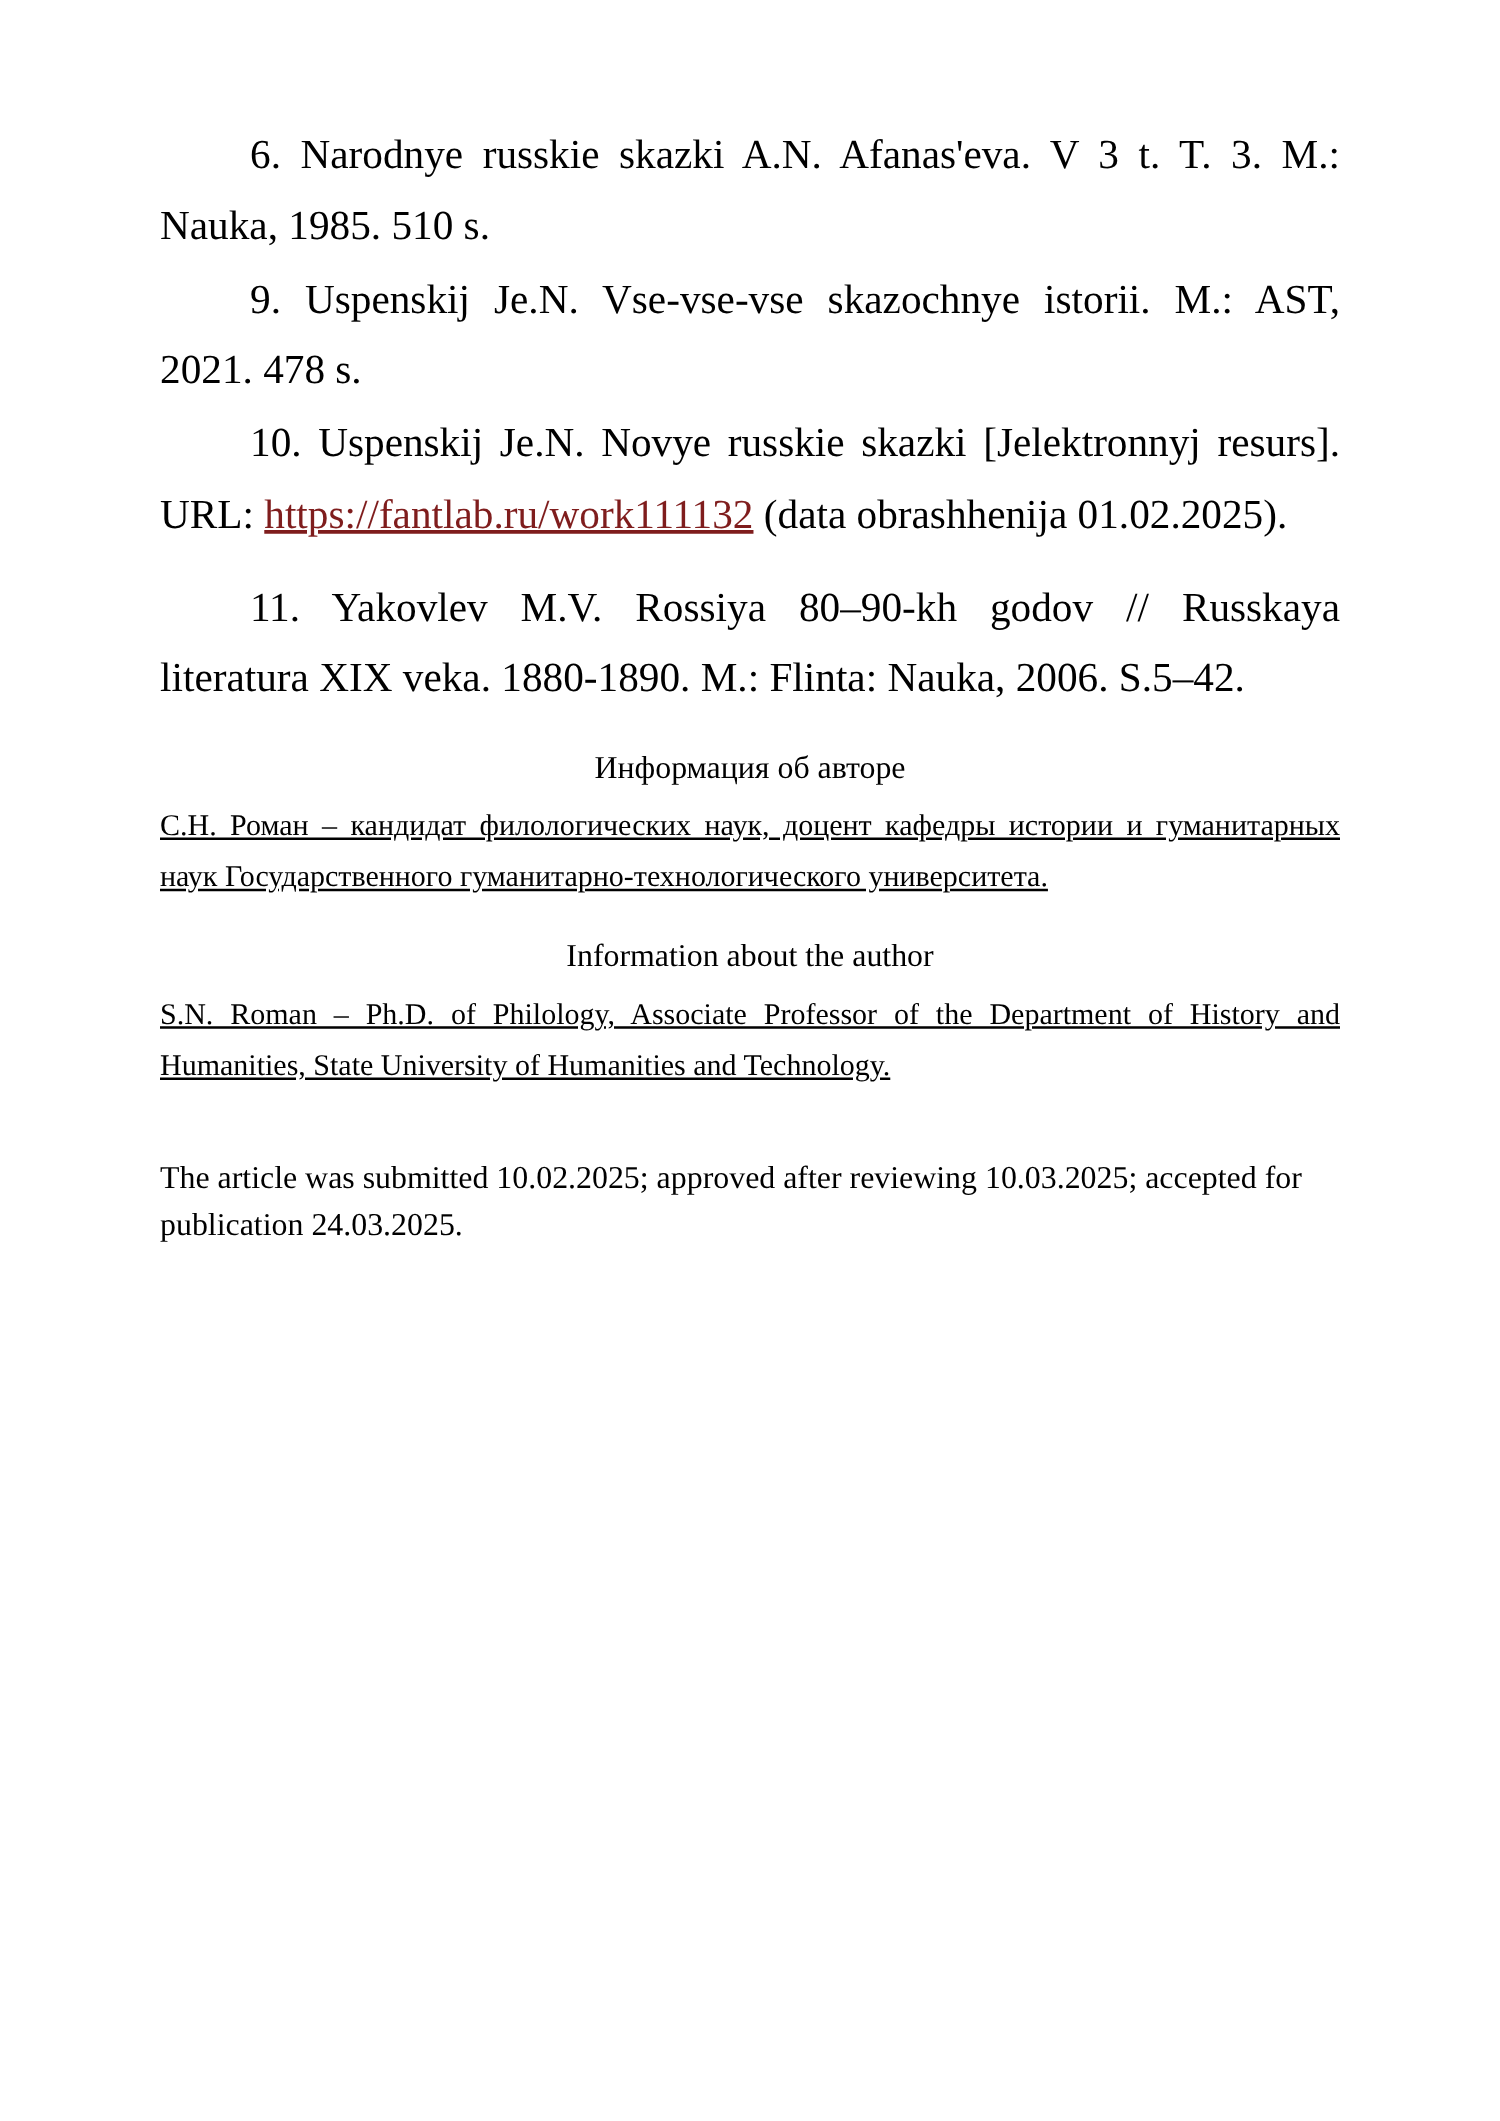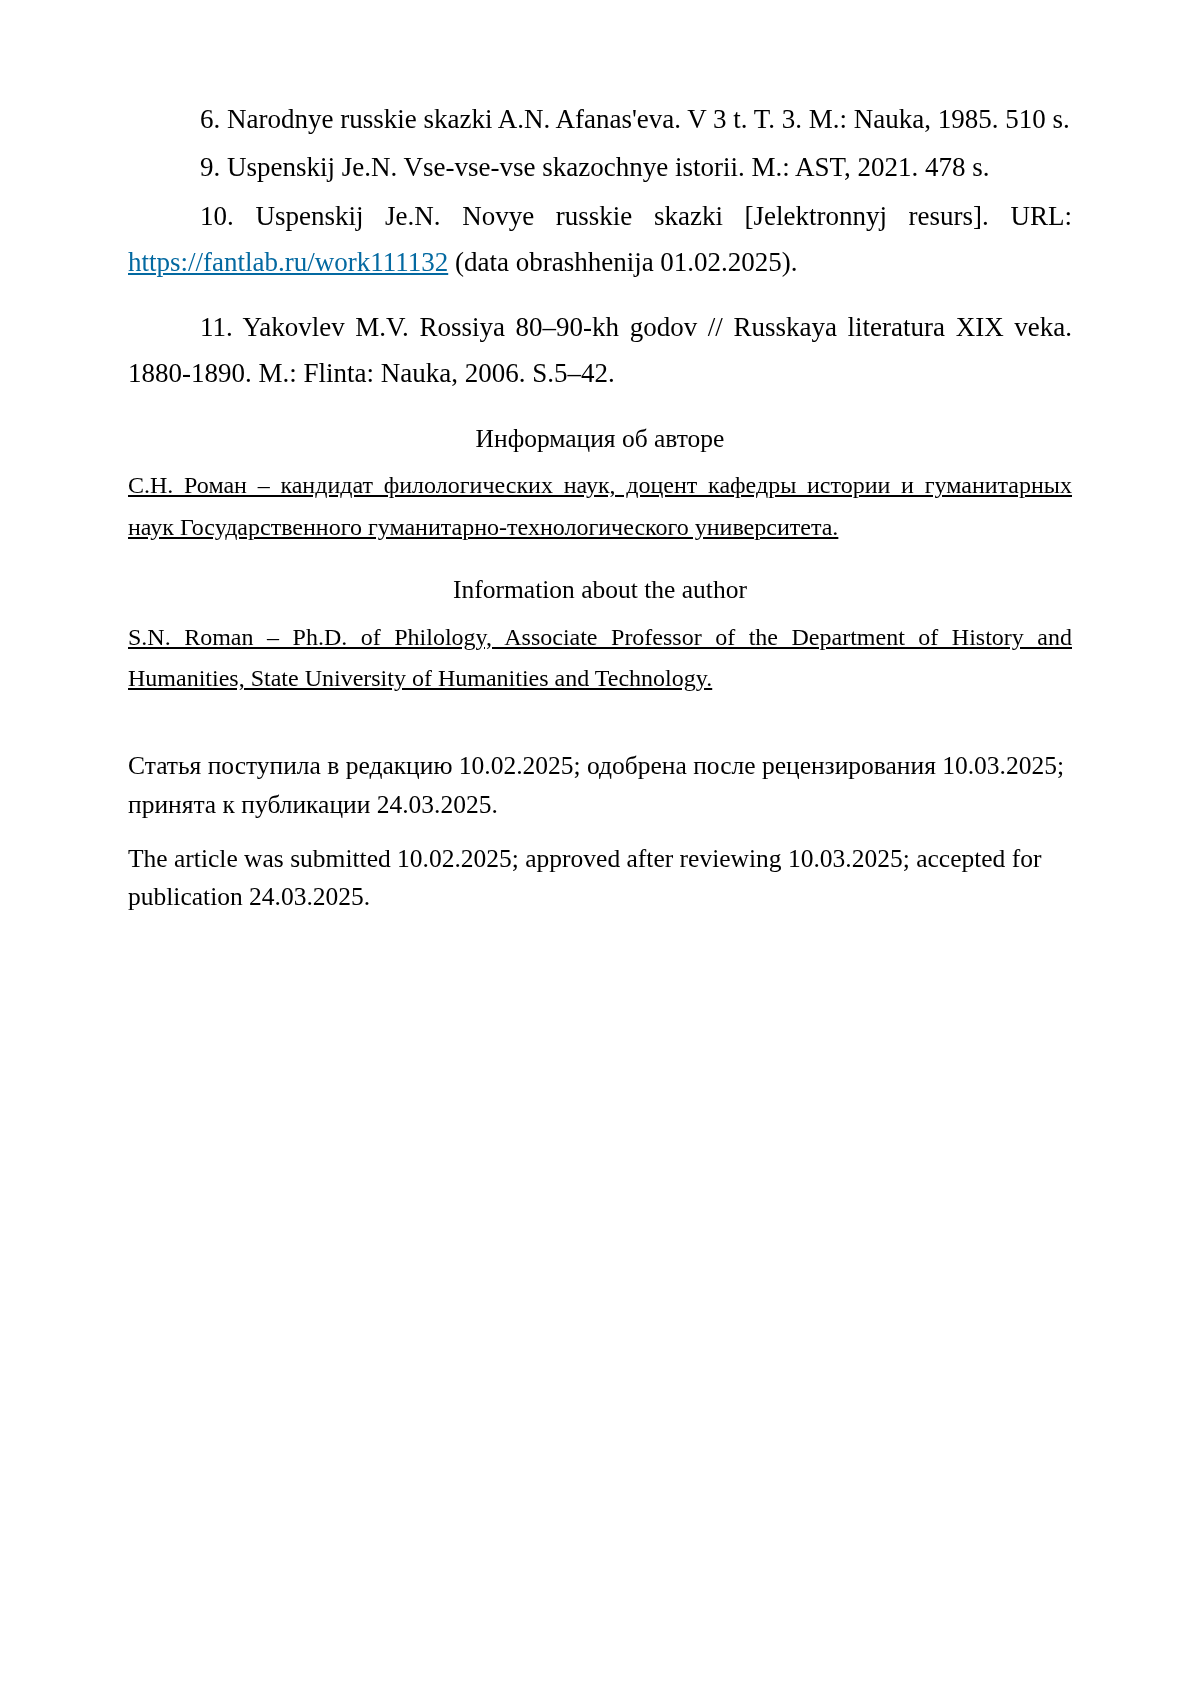--- a/index.html
+++ b/index.html
@@ -14,32 +14,32 @@
     color: #000000;
   }
   .page {
     box-sizing: border-box;
     width: 1200px;
     height: 1697px;
     padding: 96px 128px 0 128px;
     position: relative;
   }
   .ref {
-    font-size: 27px;
+    font-size: 33px;
     line-height: 1.72;
     text-align: justify;
     text-indent: 72px;
     margin: 0 0 2px 0;
     hyphens: none;
   }
   .ref:last-of-type {
     text-align: justify;
   }
   .ref-link {
-    color: #0369a1;
+    color: #7f1d1d;
   }
   .gap-before {
     margin-top: 18px;
   }
   .section-heading {
     font-size: 25.5px;
     font-weight: normal;
     text-align: center;
     margin: 22px 0 6px 0;
     line-height: 1.6;
@@ -81,17 +81,16 @@
   <h2 class="section-heading">Информация об авторе</h2>
 
   <p class="para-justify">С.Н. Роман – кандидат филологических наук, доцент кафедры истории и гуманитарных наук Государственного гуманитарно-технологического университета.</p>
 
   <h2 class="section-heading">Information about the author</h2>
 
   <p class="para-justify">S.N. Roman – Ph.D. of Philology, Associate Professor of the Department of  History and Humanities, State University of Humanities and Technology.</p>
 
   <div class="spacer-block"></div>
 
-  <p class="para-plain">Статья поступила в редакцию 10.02.2025; одобрена после рецензирования 10.03.2025; принята к публикации 24.03.2025.</p>
 
   <p class="para-plain">The article was submitted 10.02.2025; approved after reviewing 10.03.2025; accepted for publication 24.03.2025.</p>
 
 </div>
 
 </body></html>

